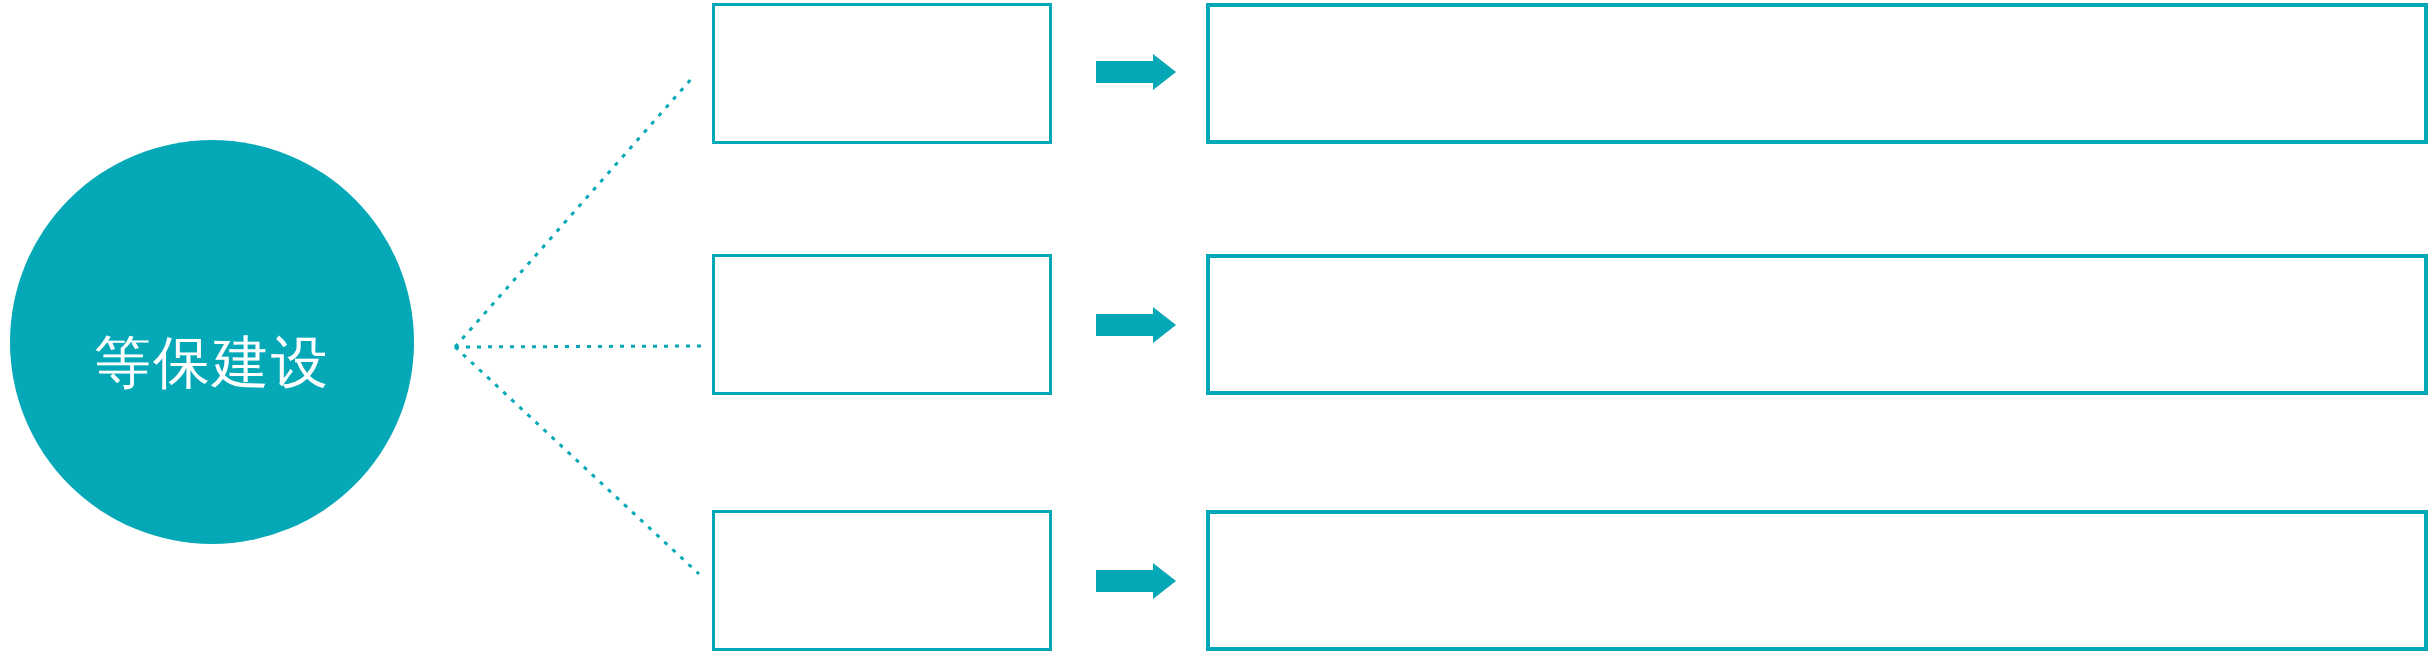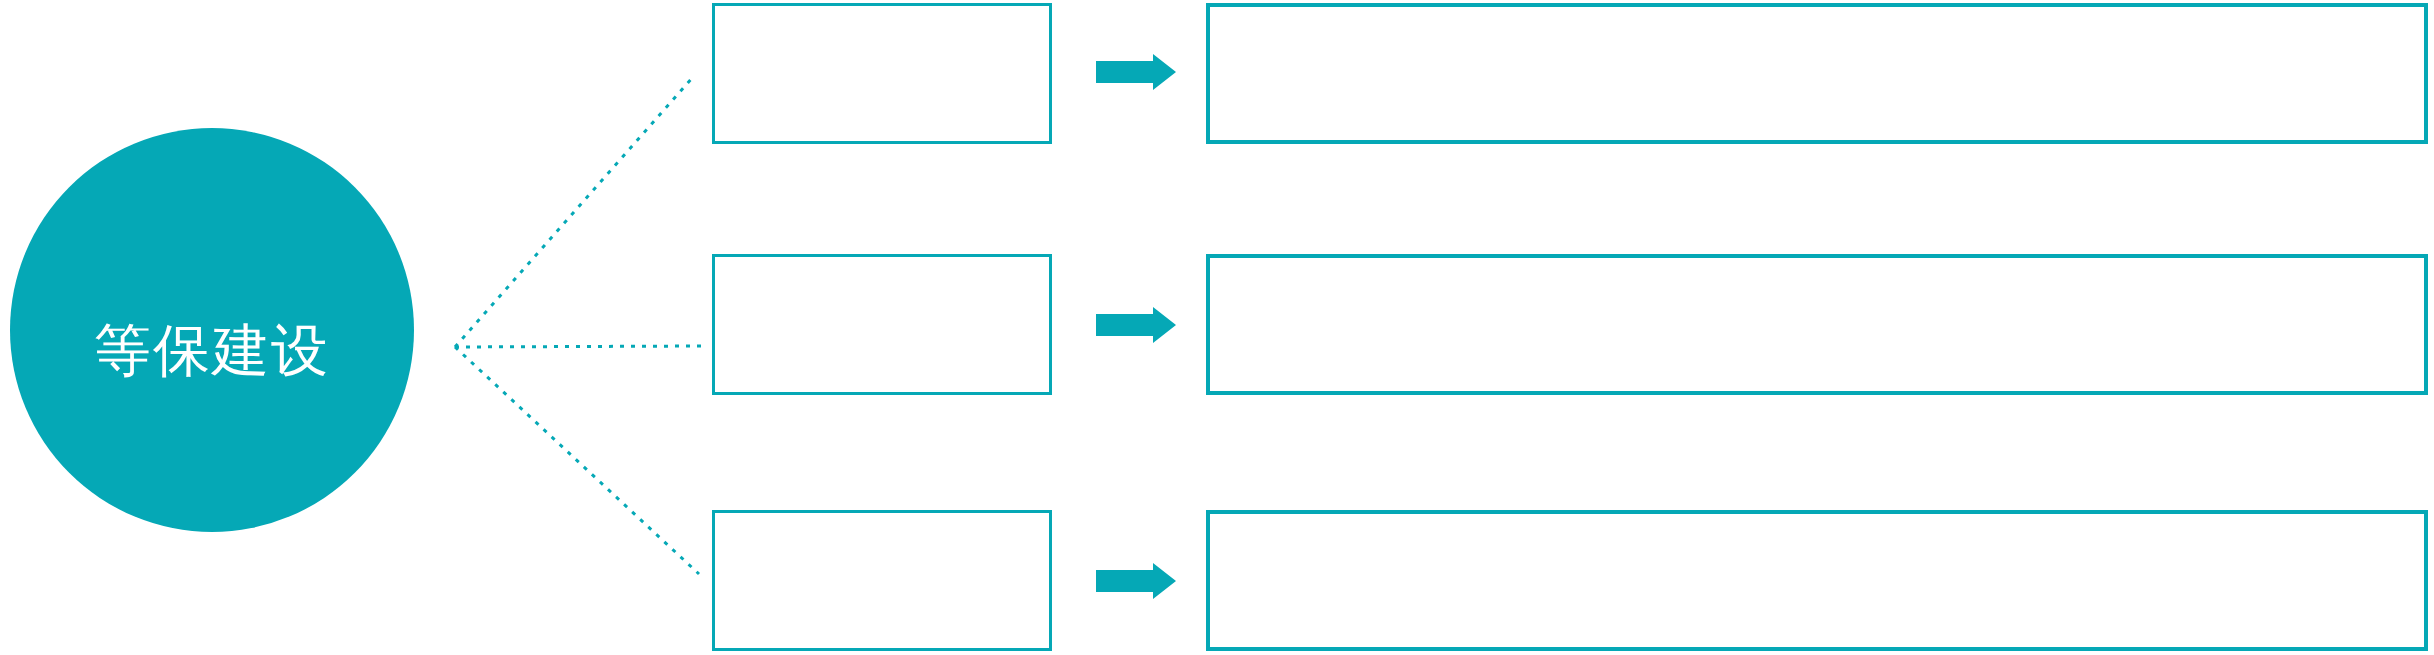--- a/index.html
+++ b/index.html
@@ -16,21 +16,21 @@
     position: relative;
     width: 2434px;
     height: 655px;
     background: #ffffff;
     overflow: hidden;
   }
   
   .hub {
     position: absolute;
     left: 10px;
-    top: 128px;
+    top: 140px;
     width: 404px;
     height: 404px;
     border-radius: 50%;
     background: var(--accent);
     display: flex;
     align-items: center;
     justify-content: center;
   }
   .hub-text {
     display: flex;

